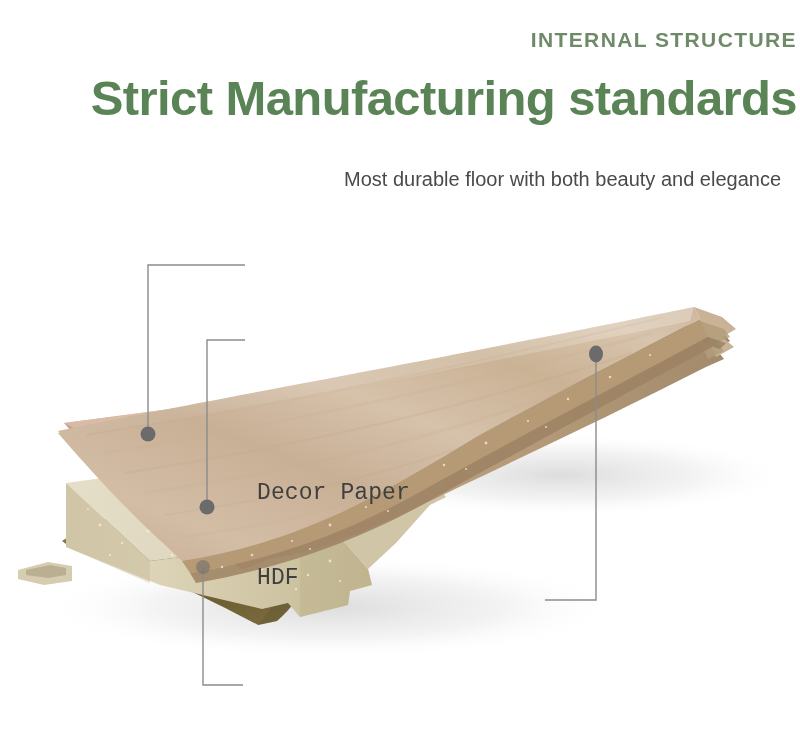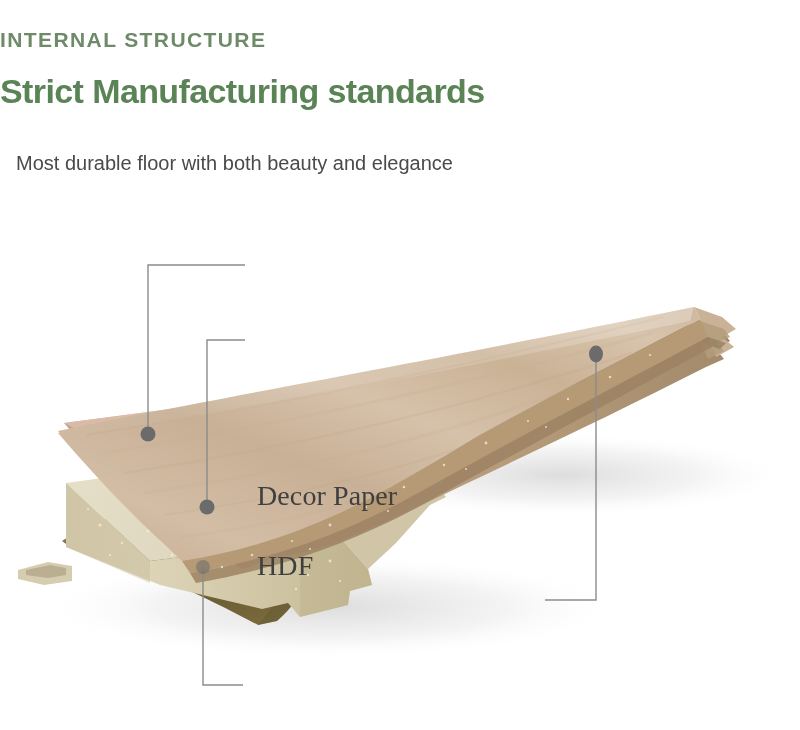--- a/index.html
+++ b/index.html
@@ -22,35 +22,35 @@
     height: 730px;
     background: #ffffff;
   }
 
   
   .header {
     position: absolute;
     left: 0;
     top: 0;
     width: 797px;
-    text-align: left;
+    text-align: right;
   }
   .eyebrow {
     margin: 0;
     padding-top: 28px;
     font-size: 21px;
     font-weight: 700;
     letter-spacing: 1.4px;
     color: #6f8a69;
     font-family: "Liberation Sans", sans-serif;
   }
   .headline {
     margin: 0;
     padding-top: 21px;
-    font-size: 34px;
+    font-size: 49px;
     font-weight: 700;
     letter-spacing: -0.6px;
     line-height: 1.06;
     color: #5a8356;
     font-family: "Liberation Sans", sans-serif;
   }
   .subhead {
     margin: 16px;
     padding-top: 27px;
     font-size: 20px;
@@ -69,29 +69,29 @@
   }
   .stage svg {
     display: block;
     width: 800px;
     height: 505px;
   }
 
   
   .callout {
     position: absolute;
-    font-family: Liberation Serif, serif;
-    font-size: 28px;
+    font-family: Liberation Mono, monospace;
+    font-size: 23px;
     font-weight: 400;
     color: #3f3f3f;
     white-space: nowrap;
     letter-spacing: 0.1px;
   }
   .callout-decor   { left: 257px; top: 255px; }
-  .callout-hdf     { left: 257px; top: 325px; }
+  .callout-hdf     { left: 257px; top: 340px; }
 </style>
 </head>
 <body>
 
 <div id="page">
 
   <div class="header">
     <div class="eyebrow">INTERNAL STRUCTURE</div>
     <h1 class="headline">Strict Manufacturing standards</h1>
     <div class="subhead">Most durable floor with both beauty and elegance</div>

